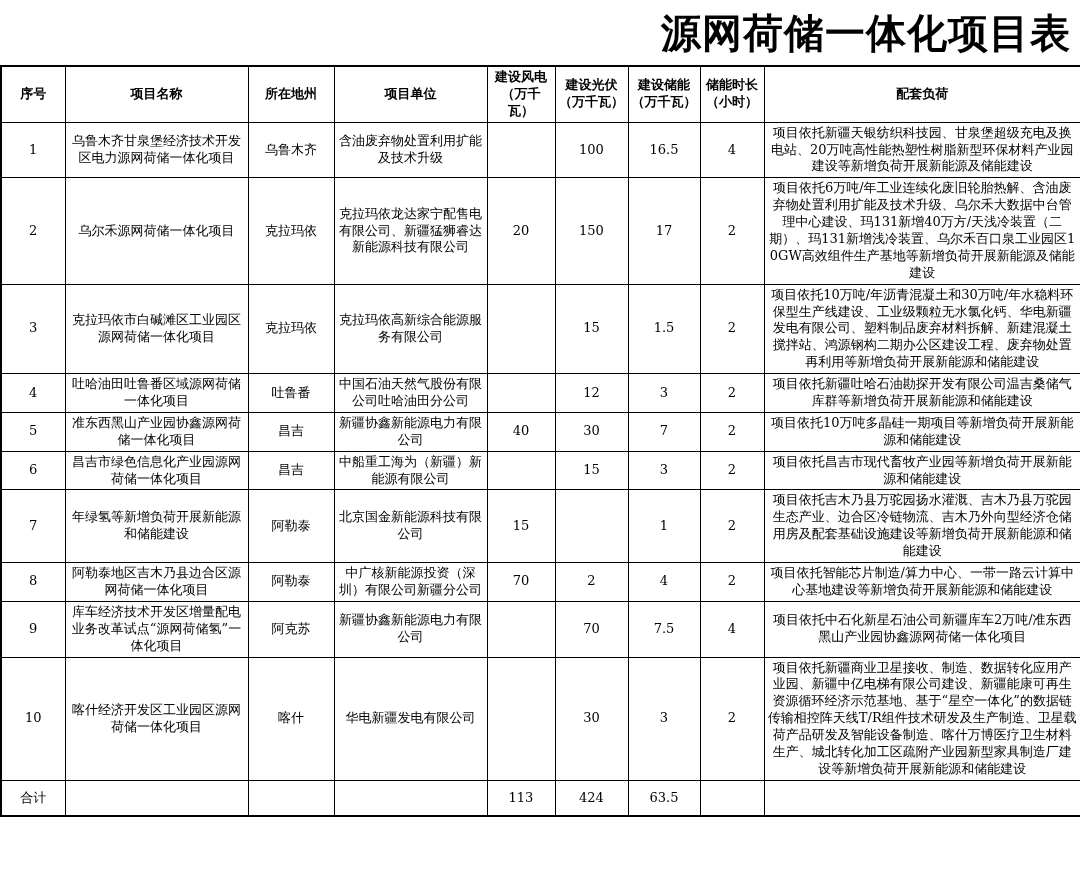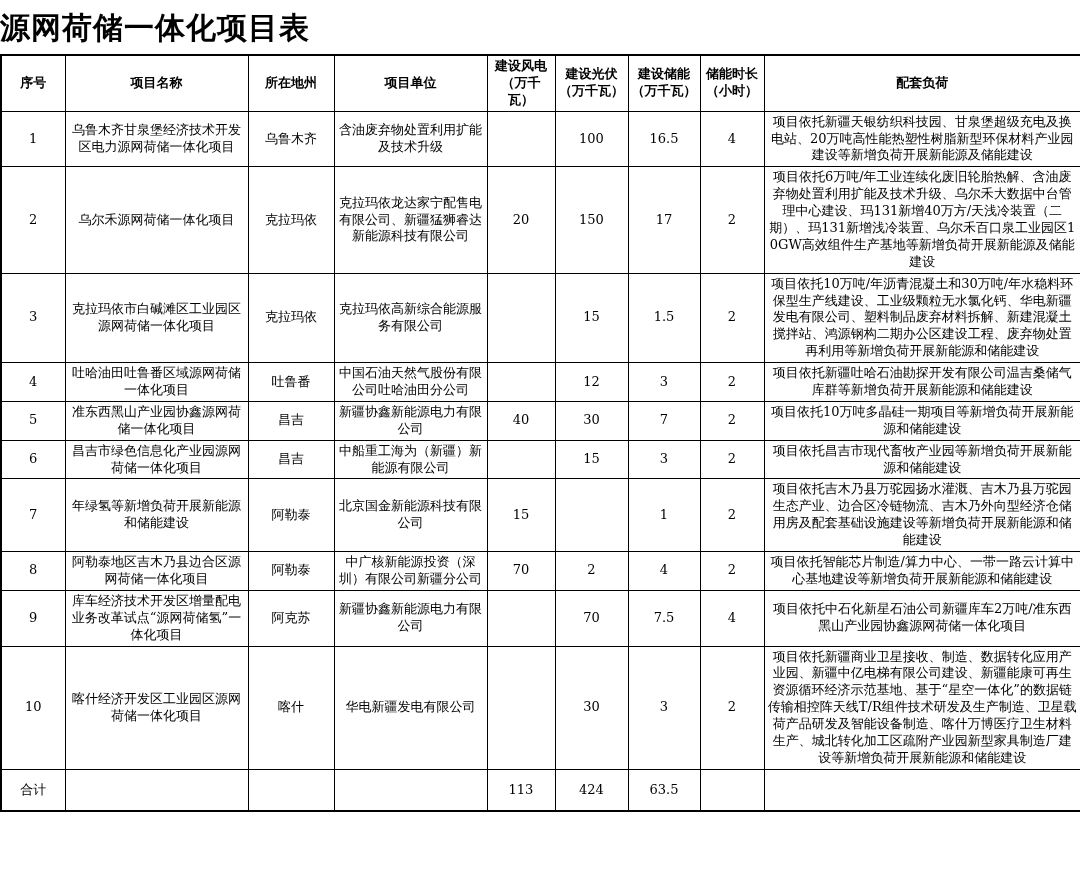--- a/index.html
+++ b/index.html
@@ -9,24 +9,24 @@
     color: #000000;
     font-family: "DejaVu Serif", "Liberation Serif", serif;
   }
   .page {
     width: 1080px;
     min-height: 884px;
     background: #ffffff;
     box-sizing: border-box;
   }
   .title {
-    text-align: left;
-    font-size: 30px;
+    text-align: right;
+    font-size: 40px;
     font-weight: bold;
-    padding: 11px 16px 10px 0;
+    padding: 11px 9px 10px 0;
     letter-spacing: 1px;
     line-height: 1.1;
   }
   table.projects {
     width: 1080px;
     border-collapse: collapse;
     table-layout: fixed;
     border: 2px solid #000;
   }
   table.projects th, table.projects td {
@@ -53,21 +53,21 @@
   col.c-storage   { width: 72px;  }
   col.c-duration  { width: 64px;  }
   col.c-load      { width: 317px; }
 
   td.col-load {
     text-align: justify;
     text-justify: inter-ideograph;
     padding: 2px 5px;
   }
   tr.total-row td {
-    height: 42px;
+    height: 36px;
   }
 </style>
 </head>
 <body>
 
 <div class="page">
   <div class="title">源网荷储一体化项目表</div>
 
   <table class="projects">
     <colgroup>

